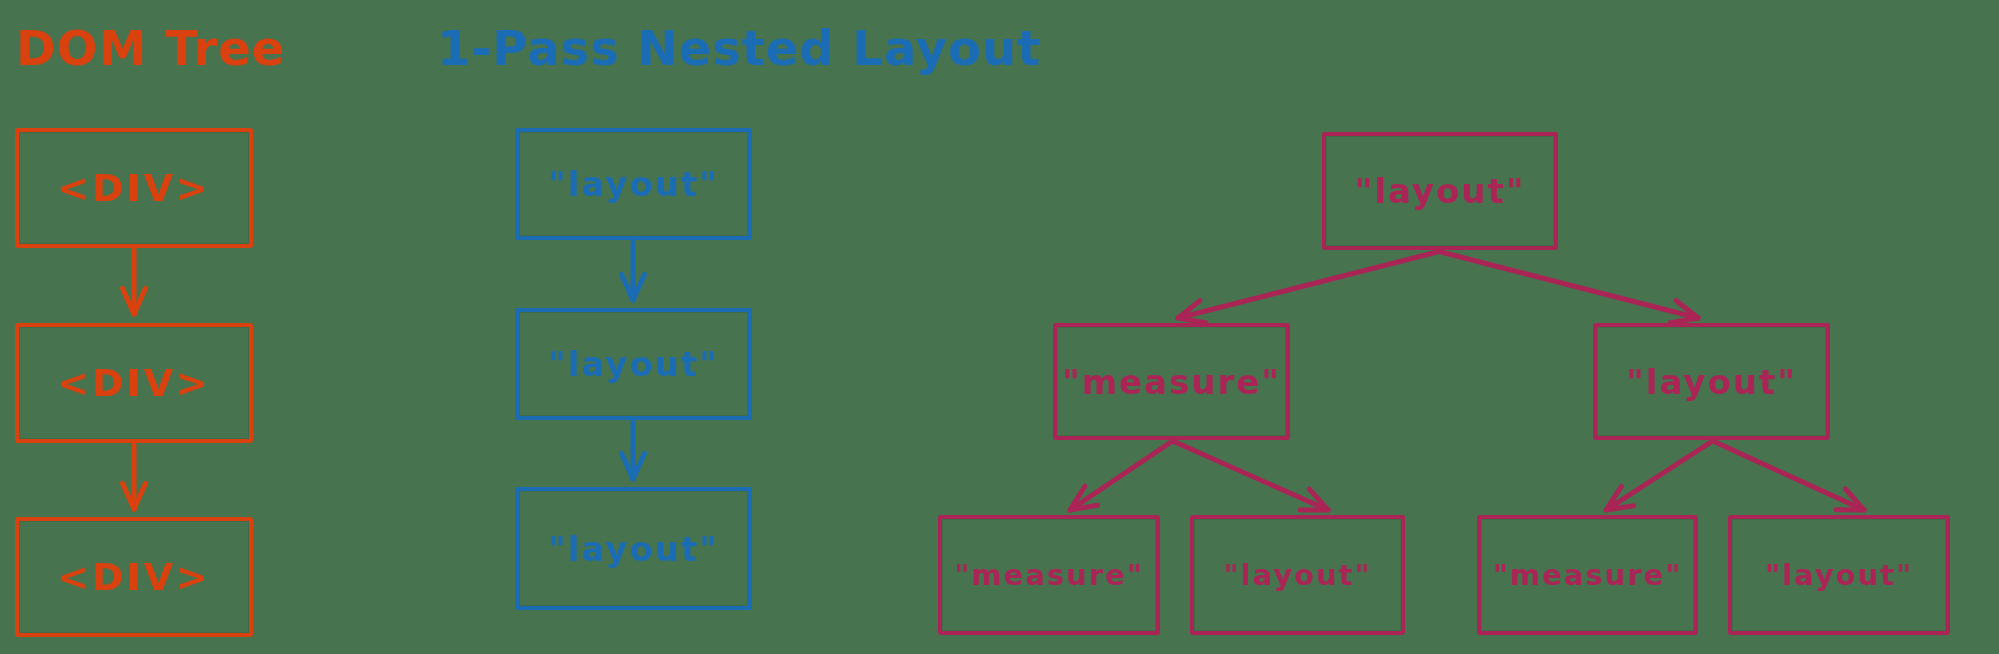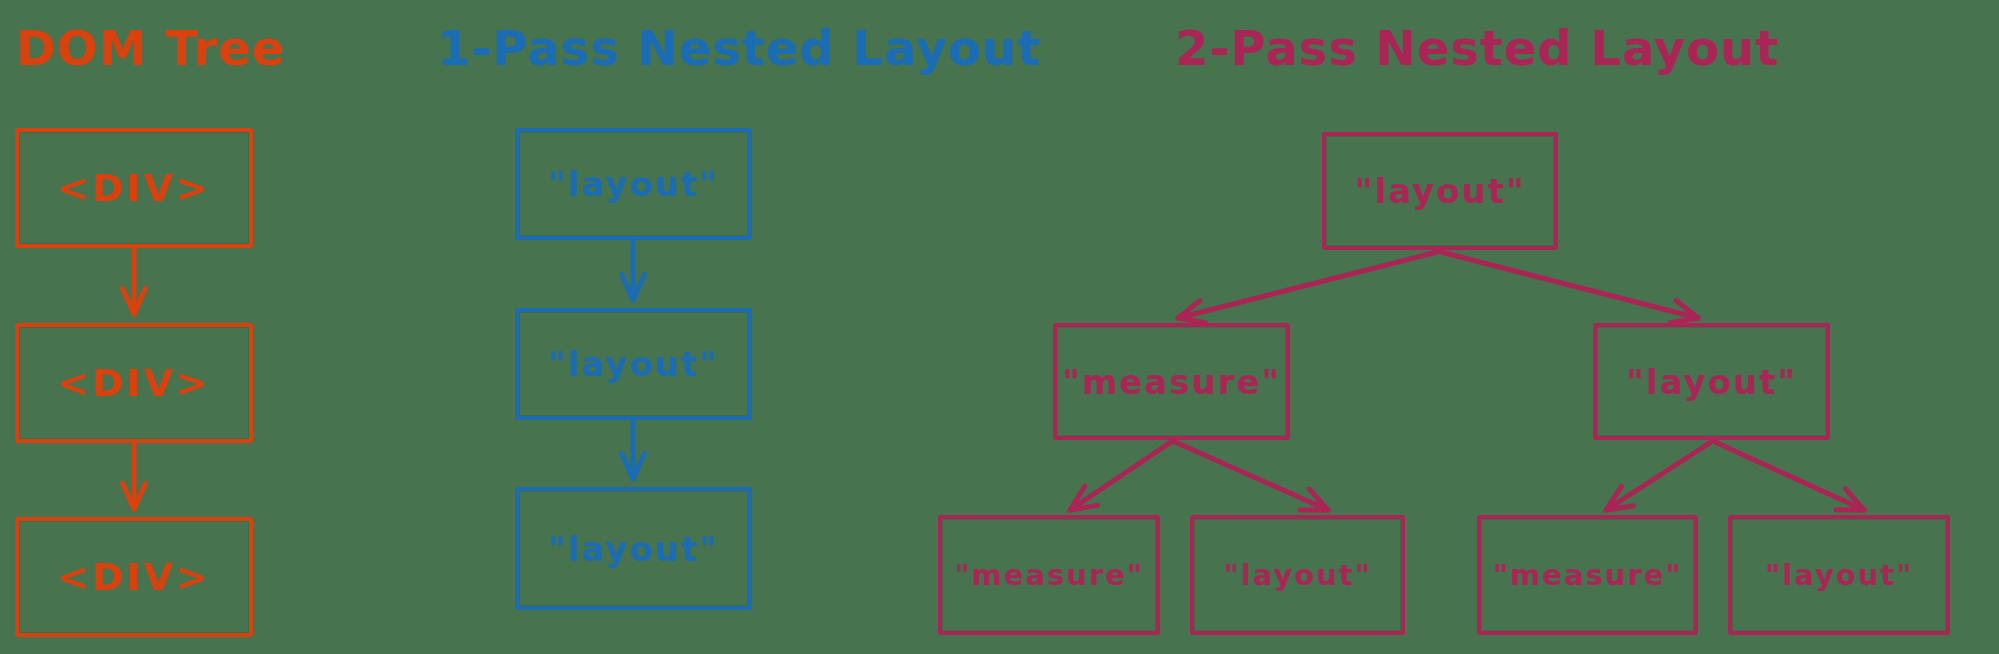--- a/index.html
+++ b/index.html
@@ -59,21 +59,20 @@
     pointer-events: none;
   }
 </style>
 </head>
 <body>
 
 <div class="canvas">
 
   <div class="title orange" style="left:16px; top:20px;">DOM Tree</div>
   <div class="title blue" style="left:437px; top:20px;">1-Pass Nested Layout</div>
-  <div class="title pink" style="left:1175px; top:20px;">2-Pass Nested Layout</div>
 
   <div class="node orange div-node" style="left:15px; top:128px; width:238px; height:120px;">
     <span class="label">&lt;DIV&gt;</span>
   </div>
   <div class="node orange div-node" style="left:15px; top:323px; width:238px; height:120px;">
     <span class="label">&lt;DIV&gt;</span>
   </div>
   <div class="node orange div-node" style="left:15px; top:517px; width:238px; height:120px;">
     <span class="label">&lt;DIV&gt;</span>
   </div>

